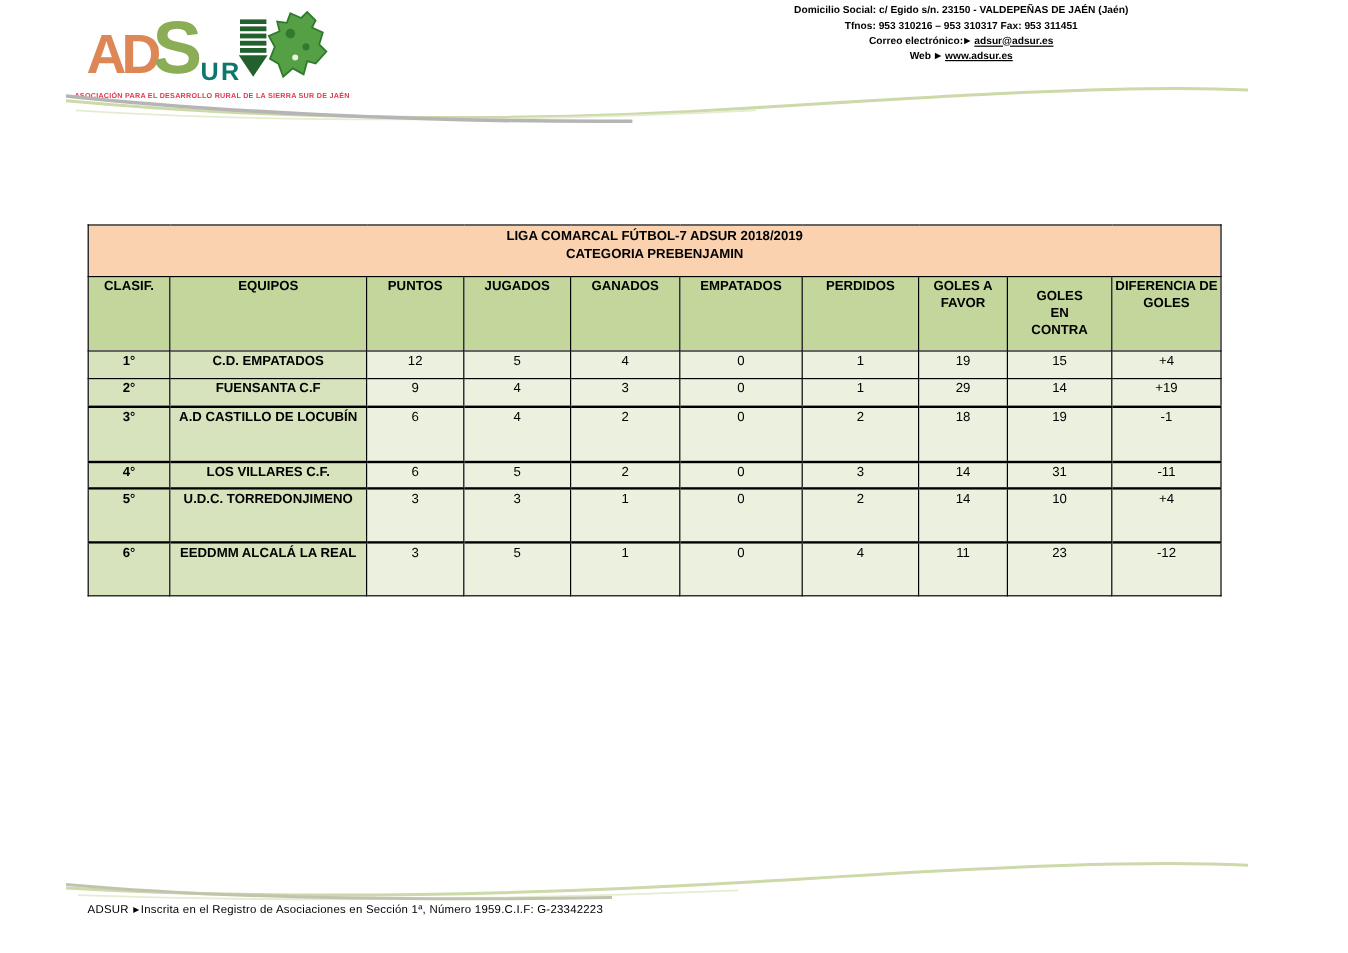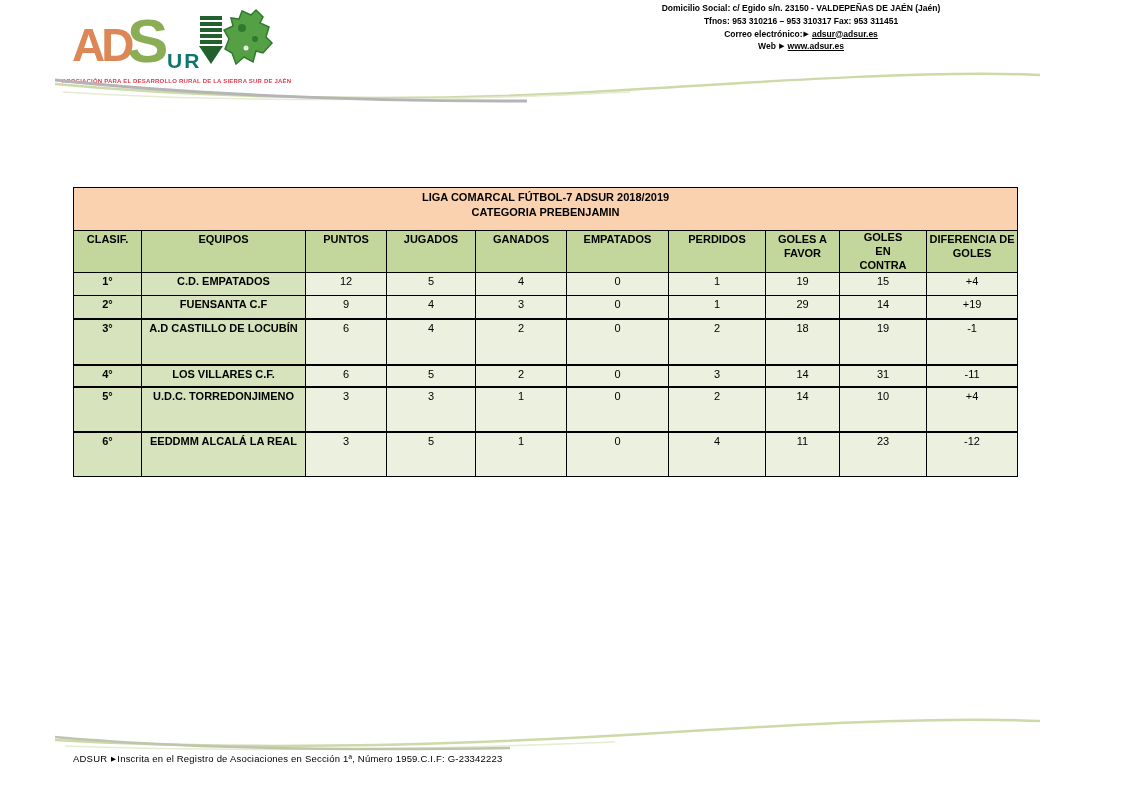--- a/index.html
+++ b/index.html
@@ -56,21 +56,21 @@
   }
   td.title-cell {
     background:var(--title_bg,#fbd2af); vertical-align:middle;
     height:43px; font-size:15.5px; font-weight:bold; line-height:1.32;
     border-bottom-width:2px;
   }
   tr.hdr td {
     background:var(--header_bg,#c3d69b); font-weight:bold; height:36px;
     line-height:1.25;
   }
-  tr.hdr td.narrow { padding:0 15px; }
+  tr.hdr td.narrow { padding:10px 15px; }
   td.rank, td.team { background:var(--name_bg,#d6e3bc); font-weight:bold; }
   td.num { background:var(--cell_bg,#ebf1de); }
   tr.thick td { border-top-width:2.5px; }
   tr.h23 { height:23px; } tr.h22 { height:22px; }
   tr.h46 { height:46px; } tr.h45 { height:45px; }
 
   
   .footer-text {
     position:absolute; left:73px; top:753px;
     font-size:9.5px; letter-spacing:0.2px;

